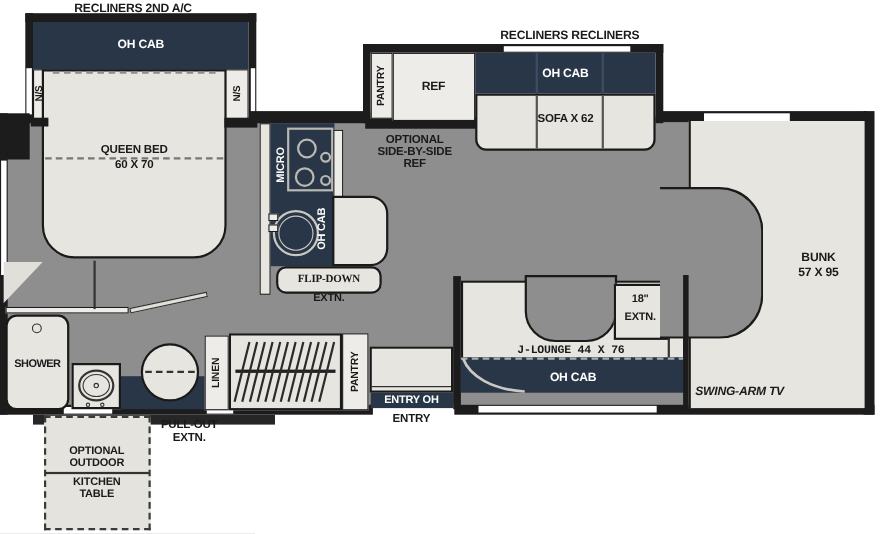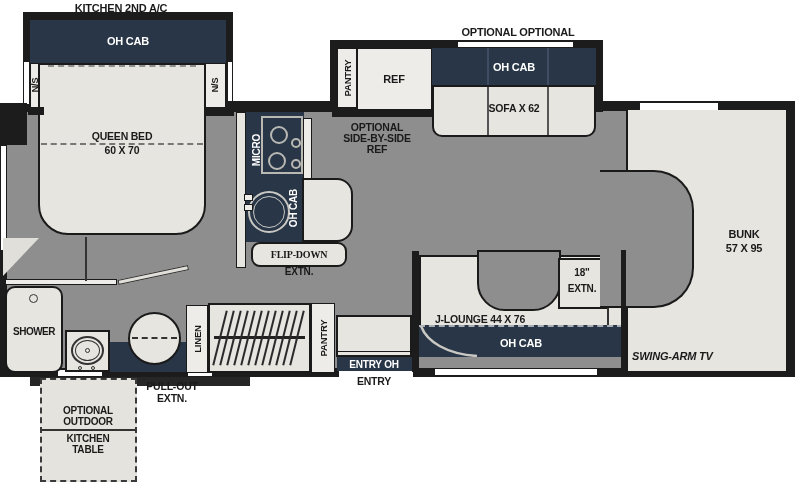--- a/index.html
+++ b/index.html
@@ -19,21 +19,21 @@
   .hatch{position:absolute;width:2px;height:56px;background:#2a2a2a;transform:rotate(14deg);}
   .circ{position:absolute;box-sizing:border-box;border-radius:50%;}
 </style>
 </head>
 <body>
 
 <div class="plan">
 
   <div class="floor" style="left:4px;top:106px;width:786px;height:268px;"></div>
 
-  <div class="lbl f11" style="left:121px;top:8px;">KITCHEN 2ND A/C</div>
+  <div class="lbl f11" style="left:121px;top:8px;">RECLINERS 2ND A/C</div>
   <div class="w" style="left:23px;top:12px;width:210px;height:8px;"></div>
   <div class="w" style="left:23px;top:12px;width:7px;height:100px;"></div>
   <div class="w" style="left:226px;top:12px;width:7px;height:100px;"></div>
   <div class="floor" style="left:30px;top:20px;width:196px;height:92px;"></div>
   <div class="nv" style="left:30px;top:20px;width:196px;height:43px;"></div>
   <div class="lbl f11 wt" style="left:128px;top:41px;">OH CAB</div>
   <div class="lt1" style="left:30px;top:63px;width:11px;height:49px;"></div>
   <div class="lt1" style="left:204px;top:63px;width:22px;height:49px;"></div>
   <div class="win" style="left:24px;top:62px;width:4.5px;height:42px;"></div>
   <div class="win" style="left:227.5px;top:62px;width:4.5px;height:42px;"></div>
@@ -74,21 +74,21 @@
   <div class="circ" style="left:253px;top:196px;width:32px;height:32px;border:1.5px solid #c9c8c3;"></div>
   <div class="lt1" style="left:244px;top:194px;width:9px;height:7px;border-width:1px;"></div>
   <div class="lt1" style="left:244px;top:204px;width:9px;height:7px;border-width:1px;"></div>
   <div class="vlbl f10 wt" style="left:256px;top:150px;">MICRO</div>
   <div class="vlbl f10 wt" style="left:293px;top:208px;">OH CAB</div>
   <div class="lt" style="left:302px;top:178px;width:51px;height:64px;border-radius:0 16px 16px 0;"></div>
   <div class="lt" style="left:251px;top:242px;width:96px;height:25px;border-radius:9px;"></div>
   <div class="lbl f10" style="left:299px;top:254px;font-family:Liberation Serif, serif;">FLIP-DOWN</div>
   <div class="lbl f10" style="left:299px;top:271px;">EXTN.</div>
 
-  <div class="lbl f11" style="left:518px;top:32px;">OPTIONAL OPTIONAL</div>
+  <div class="lbl f11" style="left:518px;top:32px;">RECLINERS RECLINERS</div>
   <div class="w" style="left:330px;top:40px;width:273px;height:8px;"></div>
   <div class="win" style="left:458px;top:41.5px;width:115px;height:5.5px;"></div>
   <div class="w" style="left:330px;top:40px;width:7px;height:72px;"></div>
   <div class="w" style="left:596px;top:40px;width:7px;height:72px;"></div>
   <div class="lt1" style="left:337px;top:48px;width:20px;height:60px;"></div>
   <div class="vlbl f95" style="left:347px;top:78px;">PANTRY</div>
   <div class="lt1" style="left:357px;top:48px;width:75px;height:62px;"></div>
   <div class="lbl f11" style="left:394px;top:79px;">REF</div>
   <div class="nv" style="left:432px;top:48px;width:164px;height:37px;"></div>
   <div class="abs" style="left:487px;top:48px;width:2px;height:37px;background:#3e4d63;"></div>
@@ -143,21 +143,21 @@
   <div class="lbl f10 wt" style="left:374px;top:364px;">ENTRY OH</div>
   <div class="lbl f105" style="left:374px;top:381px;">ENTRY</div>
 
   <div class="w" style="left:412px;top:251px;width:7px;height:121px;"></div>
   <div class="lt" style="left:419px;top:255px;width:204px;height:72px;"></div>
   <div class="abs" style="left:477px;top:250px;width:84px;height:61px;background:#8e8e8e;border:2.5px solid #1a1a1a;border-radius:0 0 28px 28px;box-sizing:border-box;"></div>
   <div class="lt" style="left:558px;top:258px;width:51px;height:51px;"></div>
   <div class="lbl f10" style="left:582px;top:272px;">18"</div>
   <div class="lbl f10" style="left:582px;top:288px;">EXTN.</div>
   <div class="abs" style="left:607px;top:258px;width:2px;height:70px;background:#333;"></div>
-  <div class="lbl f105" style="left:480px;top:319px;">J-LOUNGE 44 X 76</div>
+  <div class="lbl f105" style="left:519px;top:319px;font-family:Liberation Mono, monospace;">J-LOUNGE 44 X 76</div>
   <div class="nv" style="left:419px;top:325px;width:204px;height:32px;border-top:2.5px dashed #a8aeb6;"></div>
   <svg class="abs" style="left:419px;top:326px;" width="60" height="31" viewBox="0 0 60 31">
       <path d="M2,0 C8,16 28,28 58,30" stroke="#c9c8c3" stroke-width="2.5" fill="none"></path>
     </svg>
   <div class="lbl f11 wt" style="left:521px;top:343px;">OH CAB</div>
 
   <div class="abs" style="left:626px;top:110px;width:160px;height:261px;background:#e6e5e0;border-left:2.5px solid #1a1a1a;"></div>
   <div class="abs" style="left:600px;top:170px;width:94px;height:138px;background:#8e8e8e;border:2px solid #1a1a1a;border-left:none;border-radius:0 40px 40px 0;box-sizing:border-box;"></div>
   <div class="w" style="left:621px;top:250px;width:5px;height:122px;"></div>
   <div class="lbl f11" style="left:744px;top:234px;">BUNK</div>

